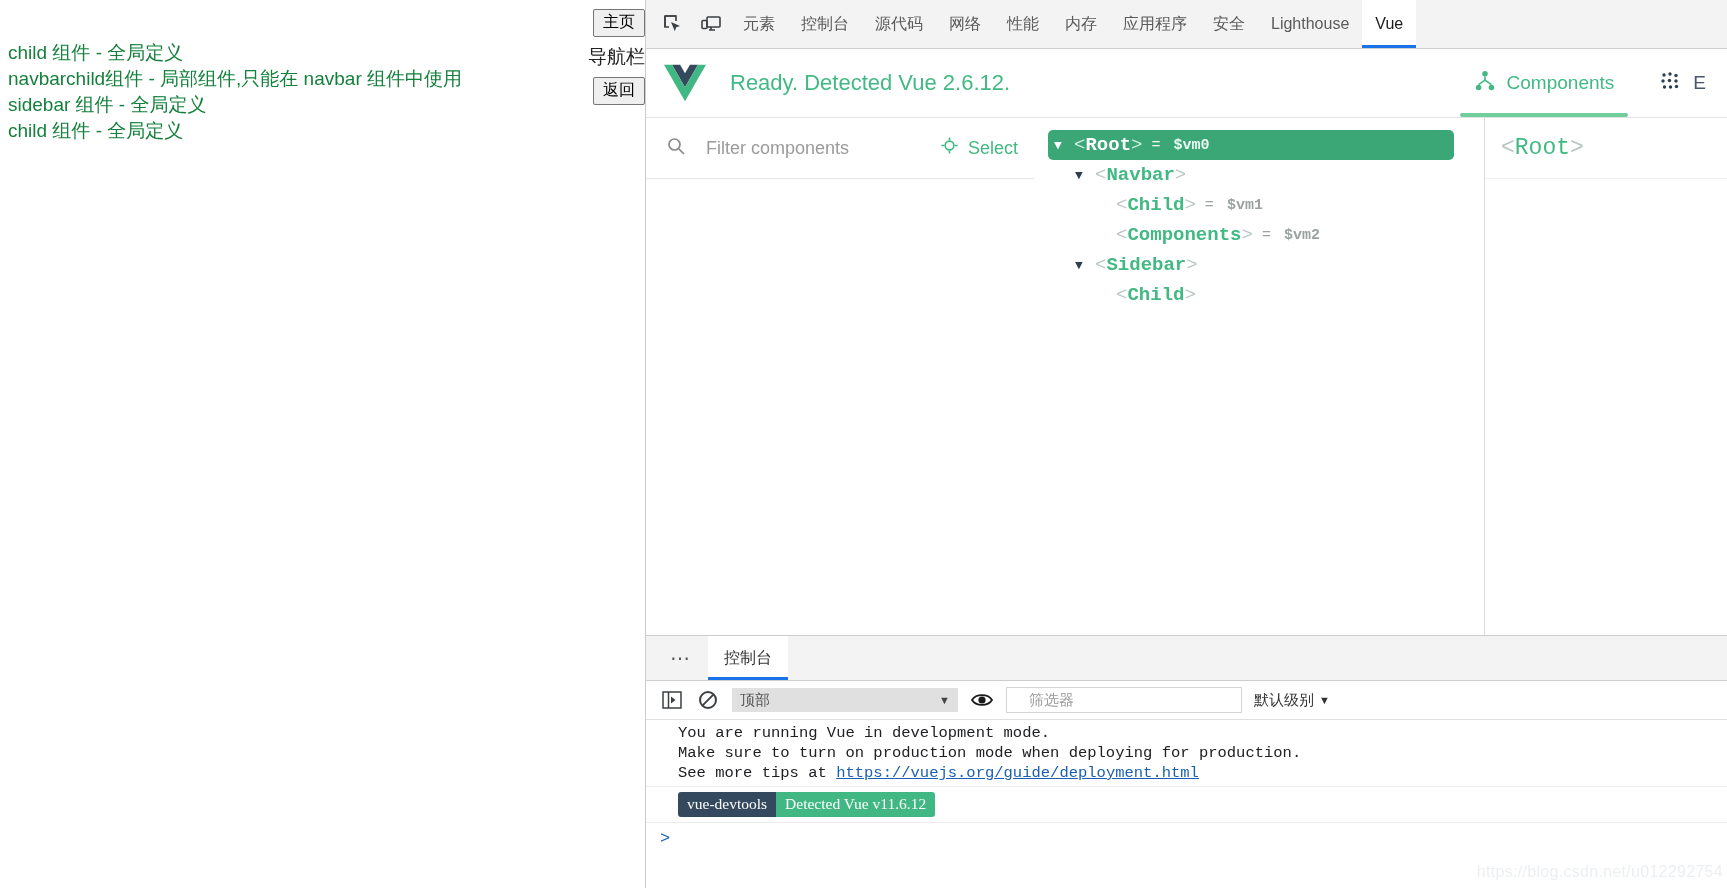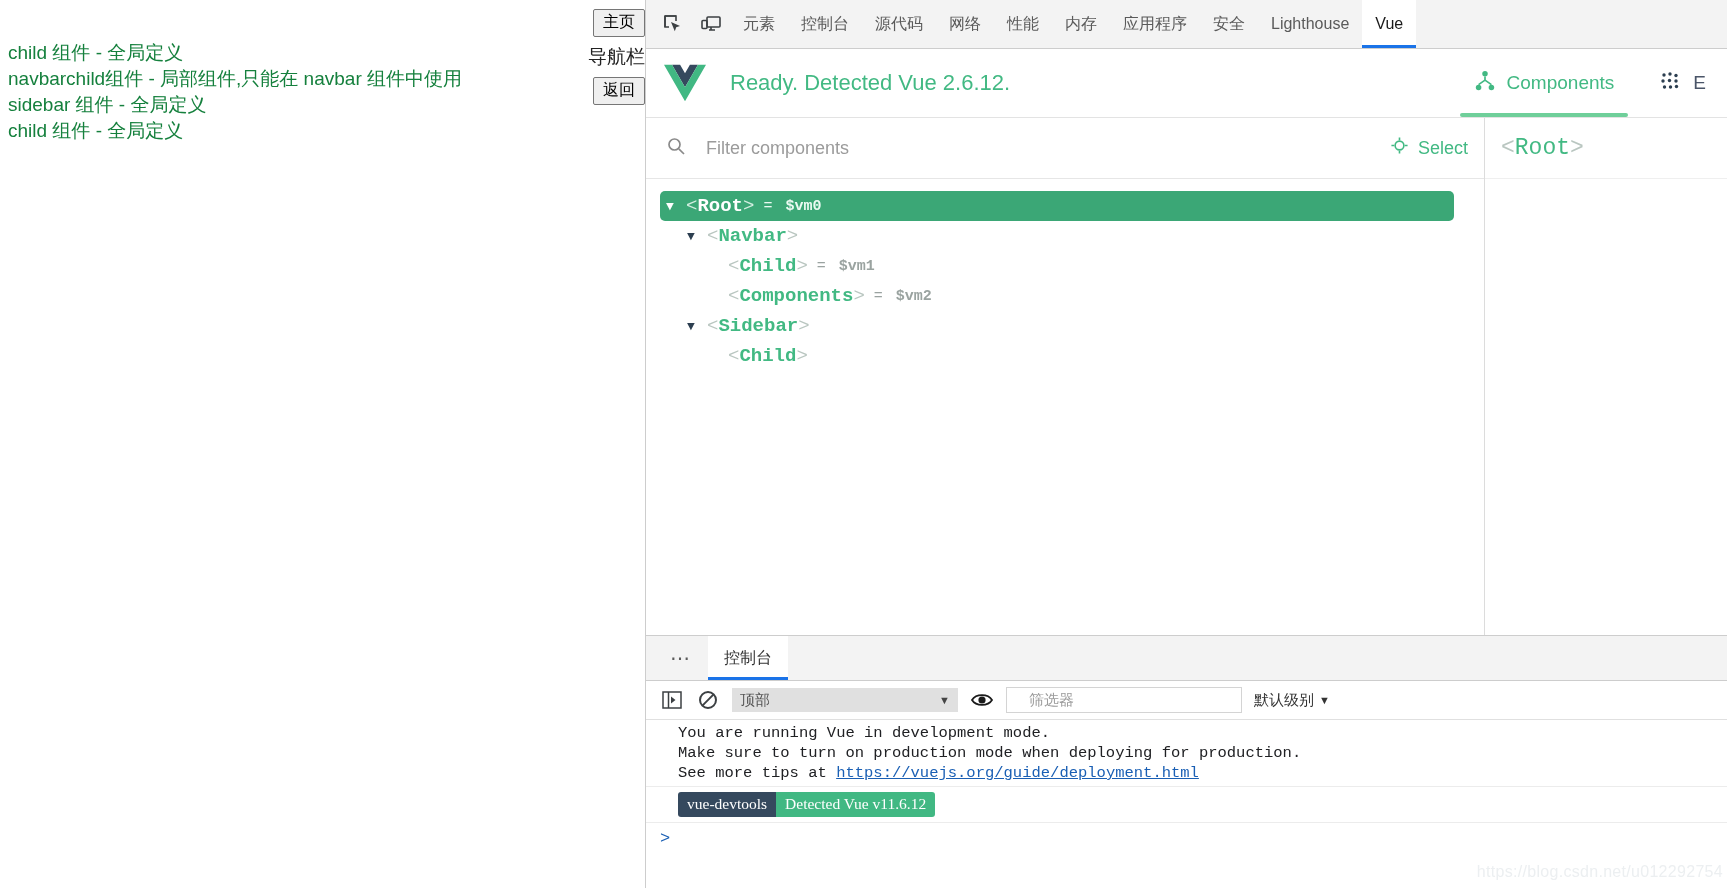--- a/index.html
+++ b/index.html
@@ -88,21 +88,21 @@
   }
   .vue-mode.active { color: #42b983; }
   .vue-mode.active::after {
     content: ""; position: absolute; left: 8px; right: 8px; bottom: 0;
     height: 4px; background: #6fcf9a; border-radius: 2px;
   }
 
   
   .vue-body { flex: 1; display: flex; min-height: 0; }
   .tree-pane {
-    width: 838px; flex: none; display: flex; flex-direction: column;
+    width: 838px; flex: none; display: flex; flex-direction: row;
     border-right: 1px solid #dcdcdc; min-height: 0;
   }
   .inspector-pane { flex: 1; min-width: 0; overflow: hidden; background: #fff; }
   .inspector-head {
     height: 60px; display: flex; align-items: center;
     padding-left: 16px; font-family: "Liberation Mono", monospace;
     font-size: 23px; color: #42b983; white-space: nowrap;
     border-bottom: 1px solid #efefef;
   }
   .ang { color: #b9c6c0; }

